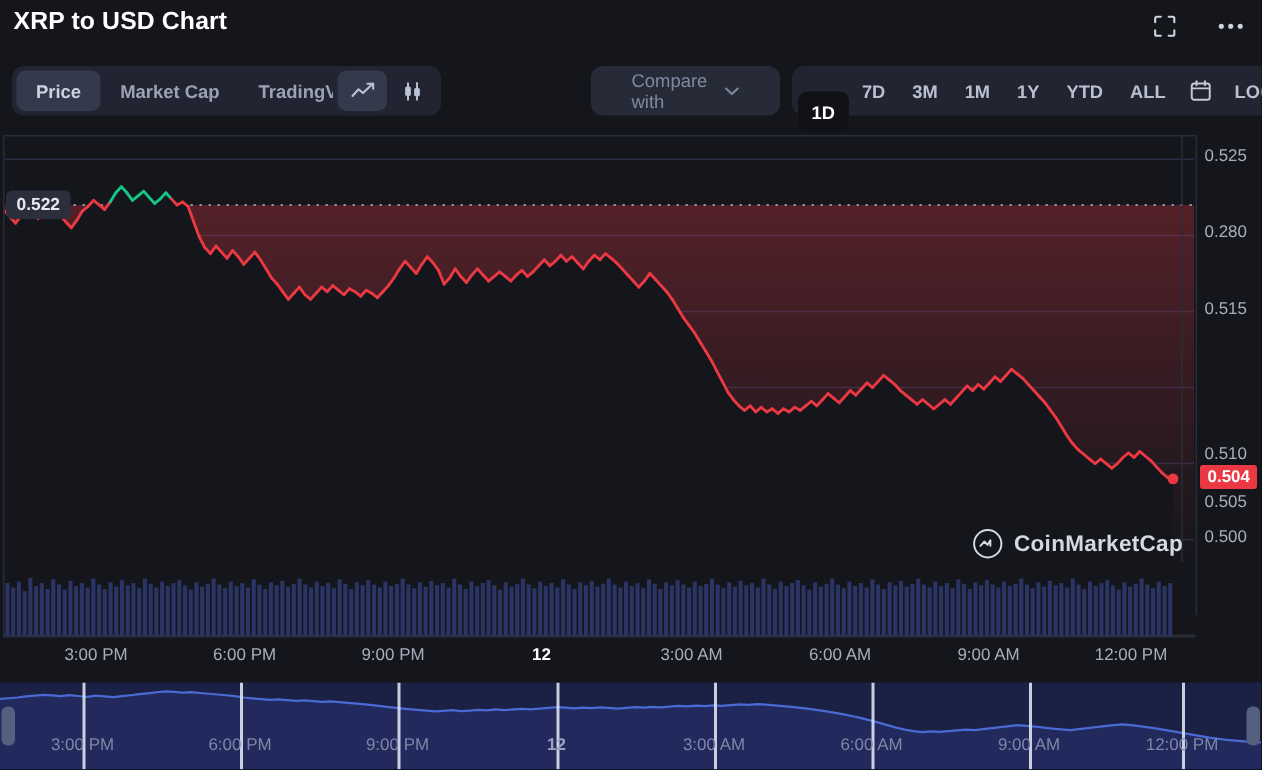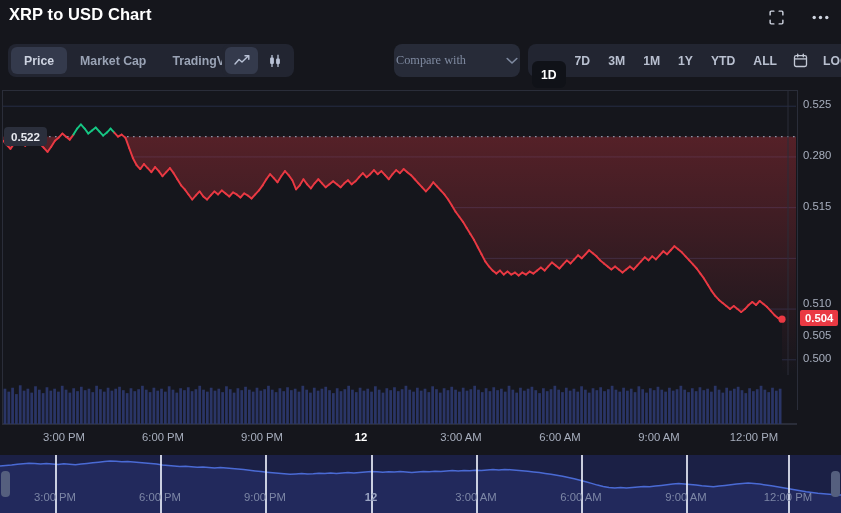--- a/index.html
+++ b/index.html
@@ -37,21 +37,21 @@
   .seg-chartmode { left: 222px; top: 0px; padding: 3px; }
   .mode-btn {
     width: 33px; height: 27px; display: flex; align-items: center; justify-content: center;
     border-radius: 6px; cursor: pointer;
   }
   .mode-btn.active { background: #343a4c; }
 
   .compare {
     position: absolute; left: 394px; top: 0px; width: 126px; height: 33px;
     background: #272b38; border-radius: 8px; display: flex; align-items: center;
-    justify-content: space-between; padding: 0 2px; cursor: pointer; font-family: Liberation Serif, serif;
+    justify-content: space-between; padding: 0 27px; cursor: pointer;
   }
   .compare span { font-size: 12.3px; color: #7f8aa0; font-weight: normal; }
 
   .seg-ranges { left: 528px; top: 0px; padding: 3px 4px; }
   .rng {
     height: 27px; min-width: 27px; padding: 0 9px; display: flex; align-items: center;
     justify-content: center; font-size: 12.2px; font-weight: bold; color: #b9c0d0;
     border-radius: 6px; cursor: pointer;
   }
   .rng.active { background: #101218; color: #ffffff; margin-top: 28px; }
@@ -630,20 +630,27 @@
           <rect x="764.3254901960785" y="17.15" width="2.7186274509803923" height="31.85" fill="#2a3566"></rect>
           <rect x="768.1441176470589" y="12.740000000000002" width="2.7186274509803923" height="36.26" fill="#2a3566"></rect>
           <rect x="771.9627450980392" y="15.68" width="2.7186274509803923" height="33.32" fill="#2a3566"></rect>
           <rect x="775.7813725490197" y="13.719999999999999" width="2.7186274509803923" height="35.28" fill="#2a3566"></rect>
         </svg>
     </div>
   </div>
 
   <div class="pbadge" id="ref-badge" style="top: 126.643px;">0.522</div>
 
+  <div class="wm">
+    <svg width="21" height="21" viewBox="0 0 24 24">
+      <circle cx="12" cy="12" r="10.4" fill="none" stroke="#d3d8e3" stroke-width="1.5"></circle>
+      <path d="M6.4 13.6l3.1-3.3 2.3 2.5 2.2-3.4v4.1" fill="none" stroke="#d3d8e3" stroke-width="1.5" stroke-linecap="round" stroke-linejoin="round"></path>
+    </svg>
+    <div class="wm-txt">CoinMarketCap</div>
+  </div>
 
   <div class="yaxis" id="yaxis">
     <div class="yaxis-line"></div>
   <div class="ytick" style="top: 8.21429px;">0.525</div>
       <div class="ytick" style="top: 58.9286px;">0.280</div>
       <div class="ytick" style="top: 109.643px;">0.515</div>
       <div class="ytick" style="top: 160.357px; margin-top: 47px;">0.510</div>
       <div class="ytick" style="top: 211.071px; margin-top: 28px;">0.505</div>
       <div class="ytick" style="top: 261.786px;">0.500</div>
       <div class="ybadge" style="top: 220.214px;">0.504</div>

